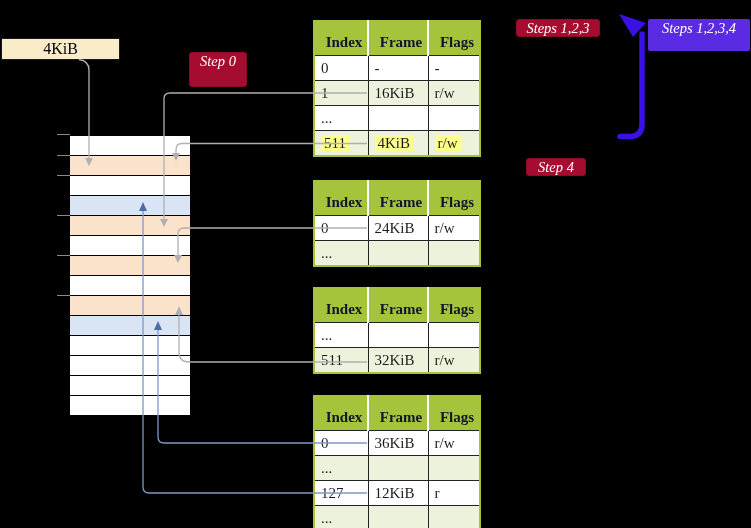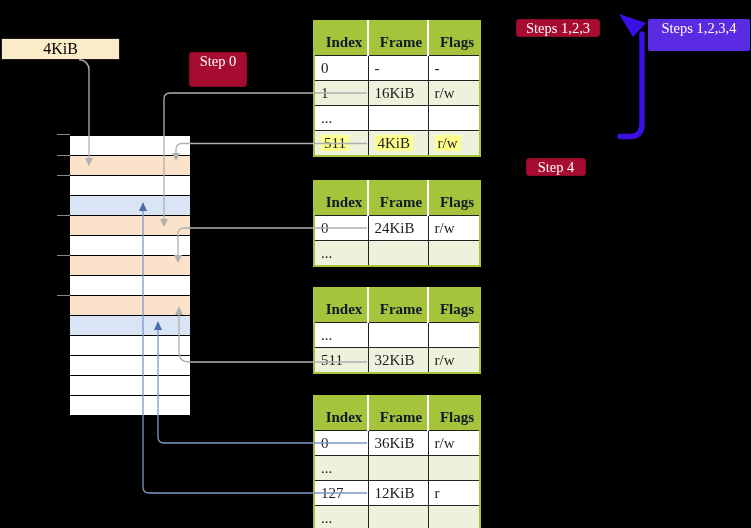--- a/index.html
+++ b/index.html
@@ -6,21 +6,21 @@
   #canvas{position:relative;width:751px;height:528px;background:#000;overflow:hidden;
           font-family:"Liberation Serif",serif;}
 
   
   .size-label{position:absolute;left:1px;top:38px;width:117px;height:20px;
     background:#faecc8;border:1px solid #1a1a1a;color:#000;
     font-size:16px;text-align:center;line-height:20px;}
 
   
   .badge{position:absolute;color:#fff;font-size:14.5px;text-align:center;
-    border-radius:4px;white-space:nowrap;}
+    border-radius:4px;white-space:nowrap;font-style:italic;}
   .badge.red{background:#a60c30;box-shadow:inset 0 0 0 1px #8c0a26;}
   .badge.blue{background:#5a2be2;border-radius:2px;}
   #badge-step0{left:189px;top:52px;width:58px;height:35px;line-height:19px;}
   #badge-steps123{left:516px;top:19px;width:84px;height:18px;line-height:18px;}
   #badge-steps1234{left:648px;top:19px;width:102px;height:32px;line-height:18px;}
   #badge-step4{left:519px;top:158px;width:60px;height:18px;line-height:18px;margin-left:7px;}
 
   
   #memory-stack{position:absolute;left:70px;top:135px;width:120px;border-top:1px solid #000;}
   .mrow{height:19px;border-bottom:1px solid #000;}

